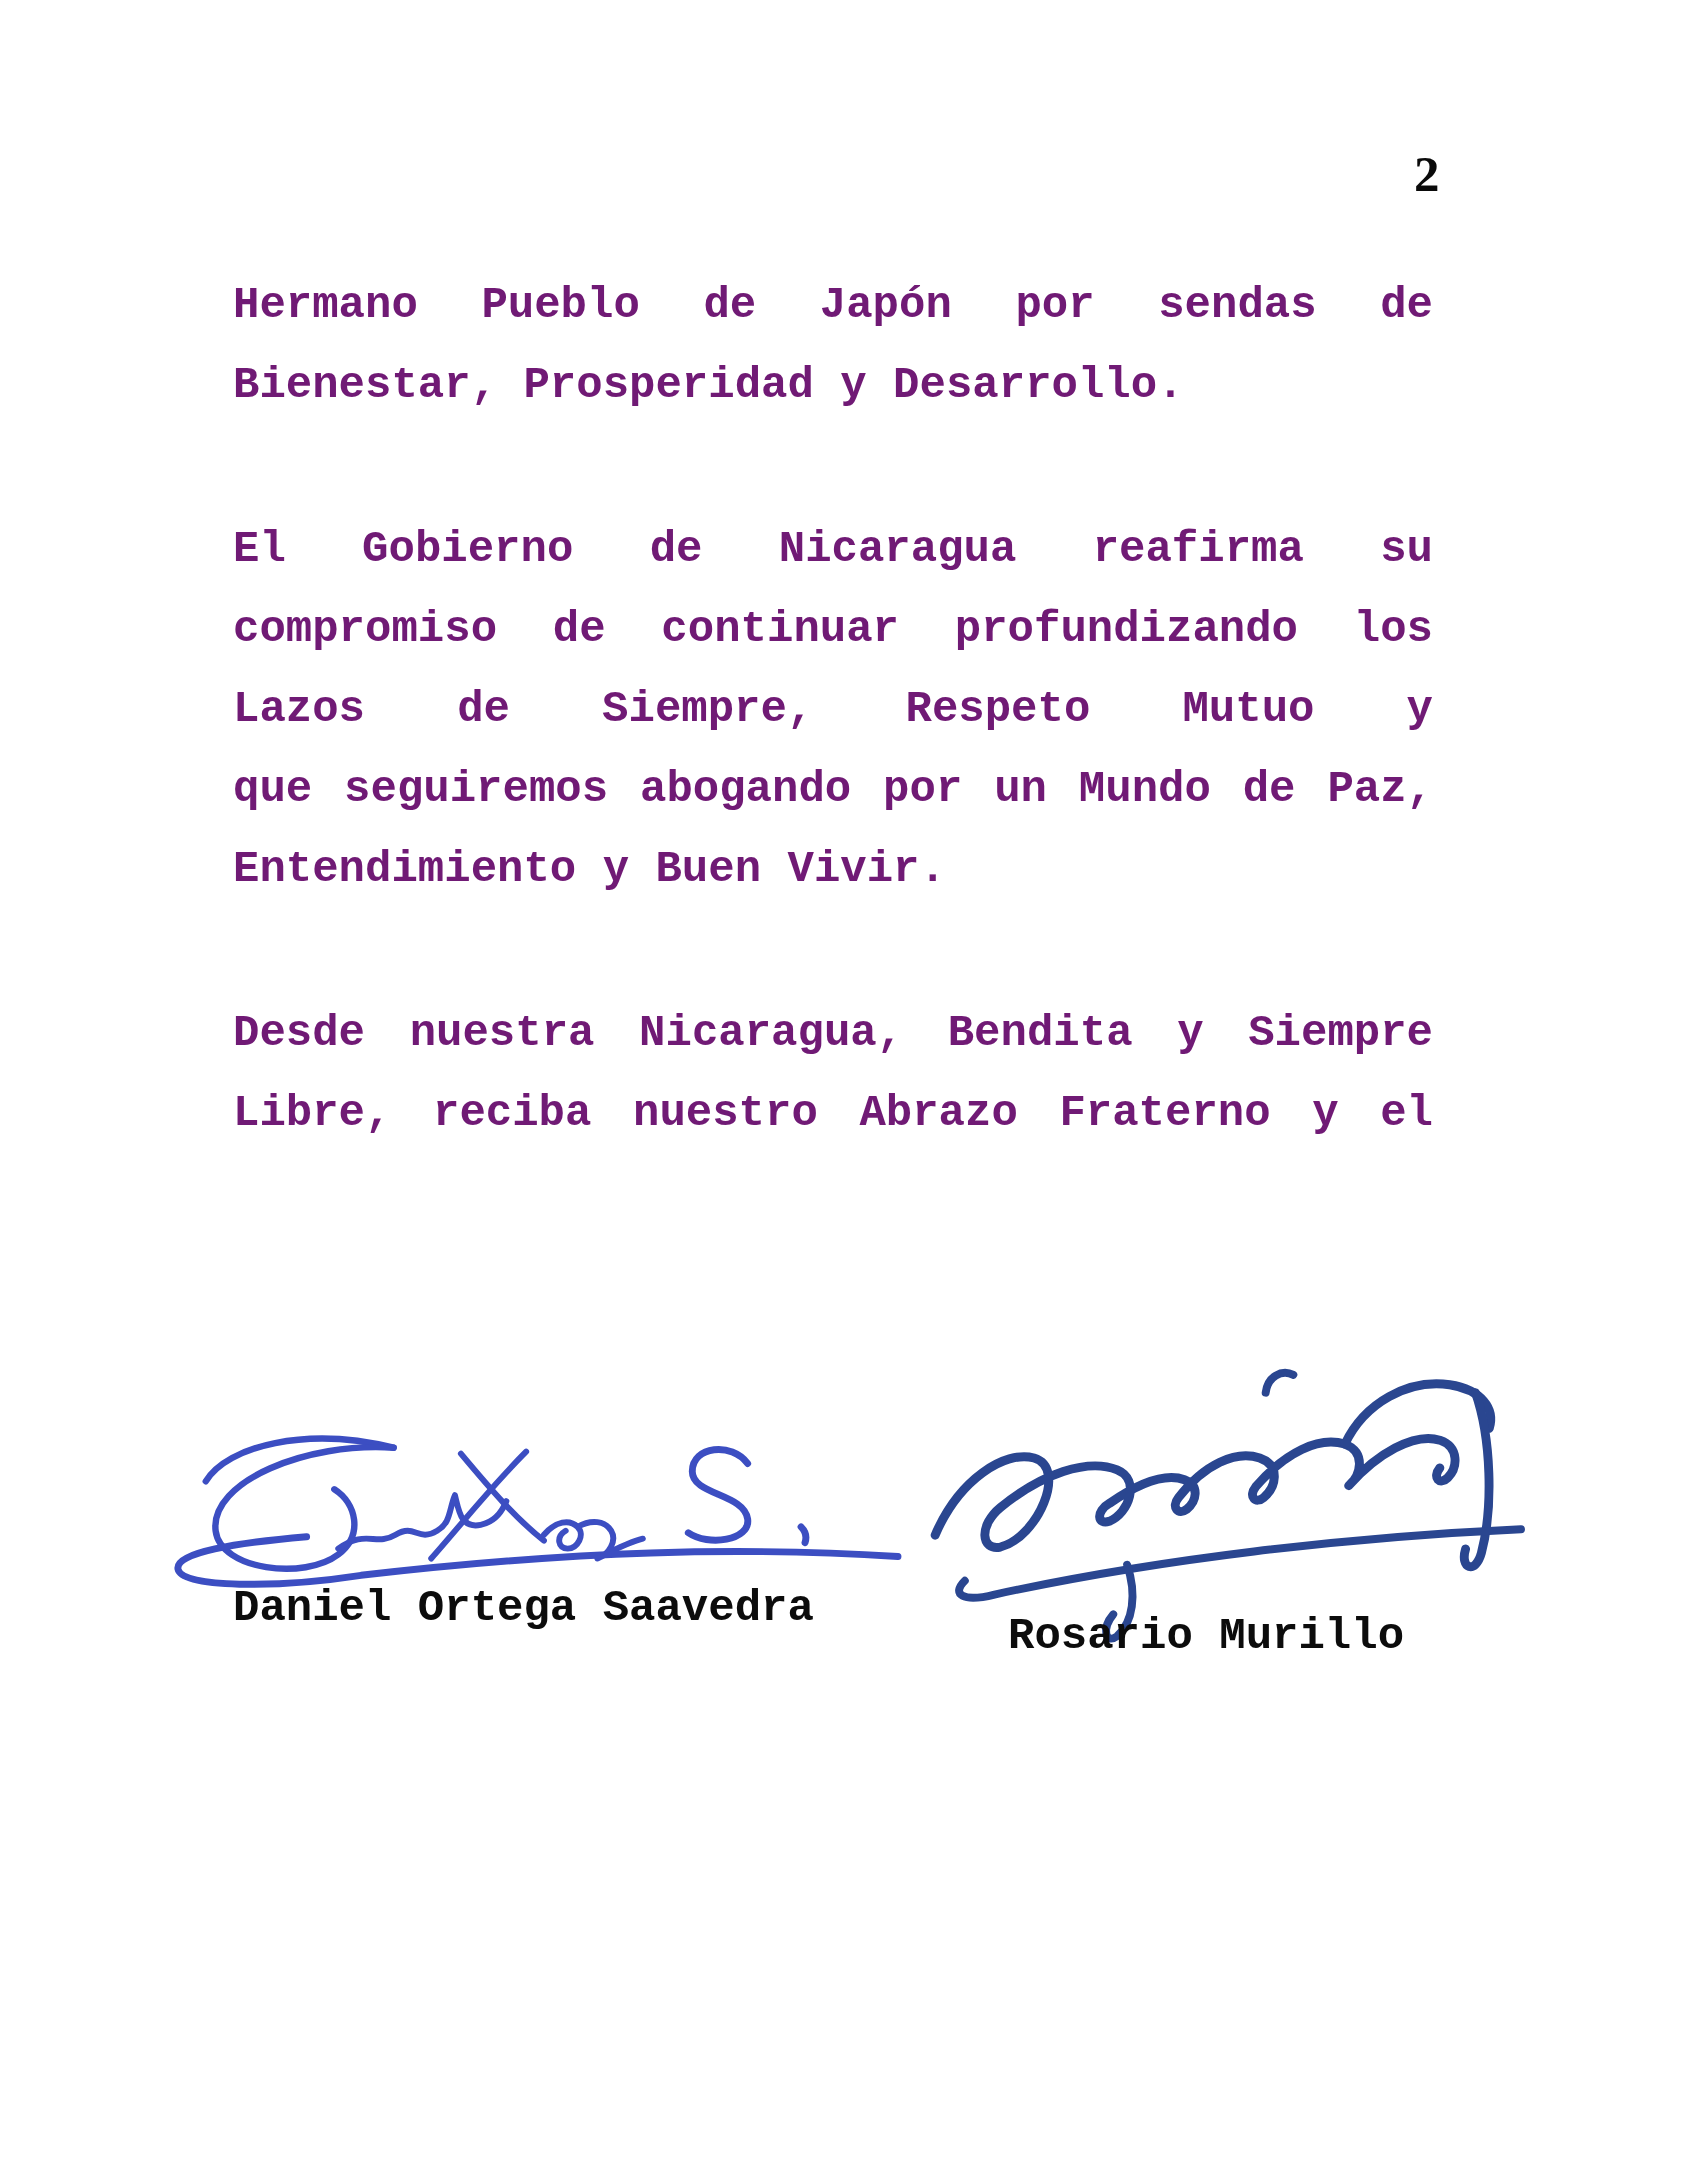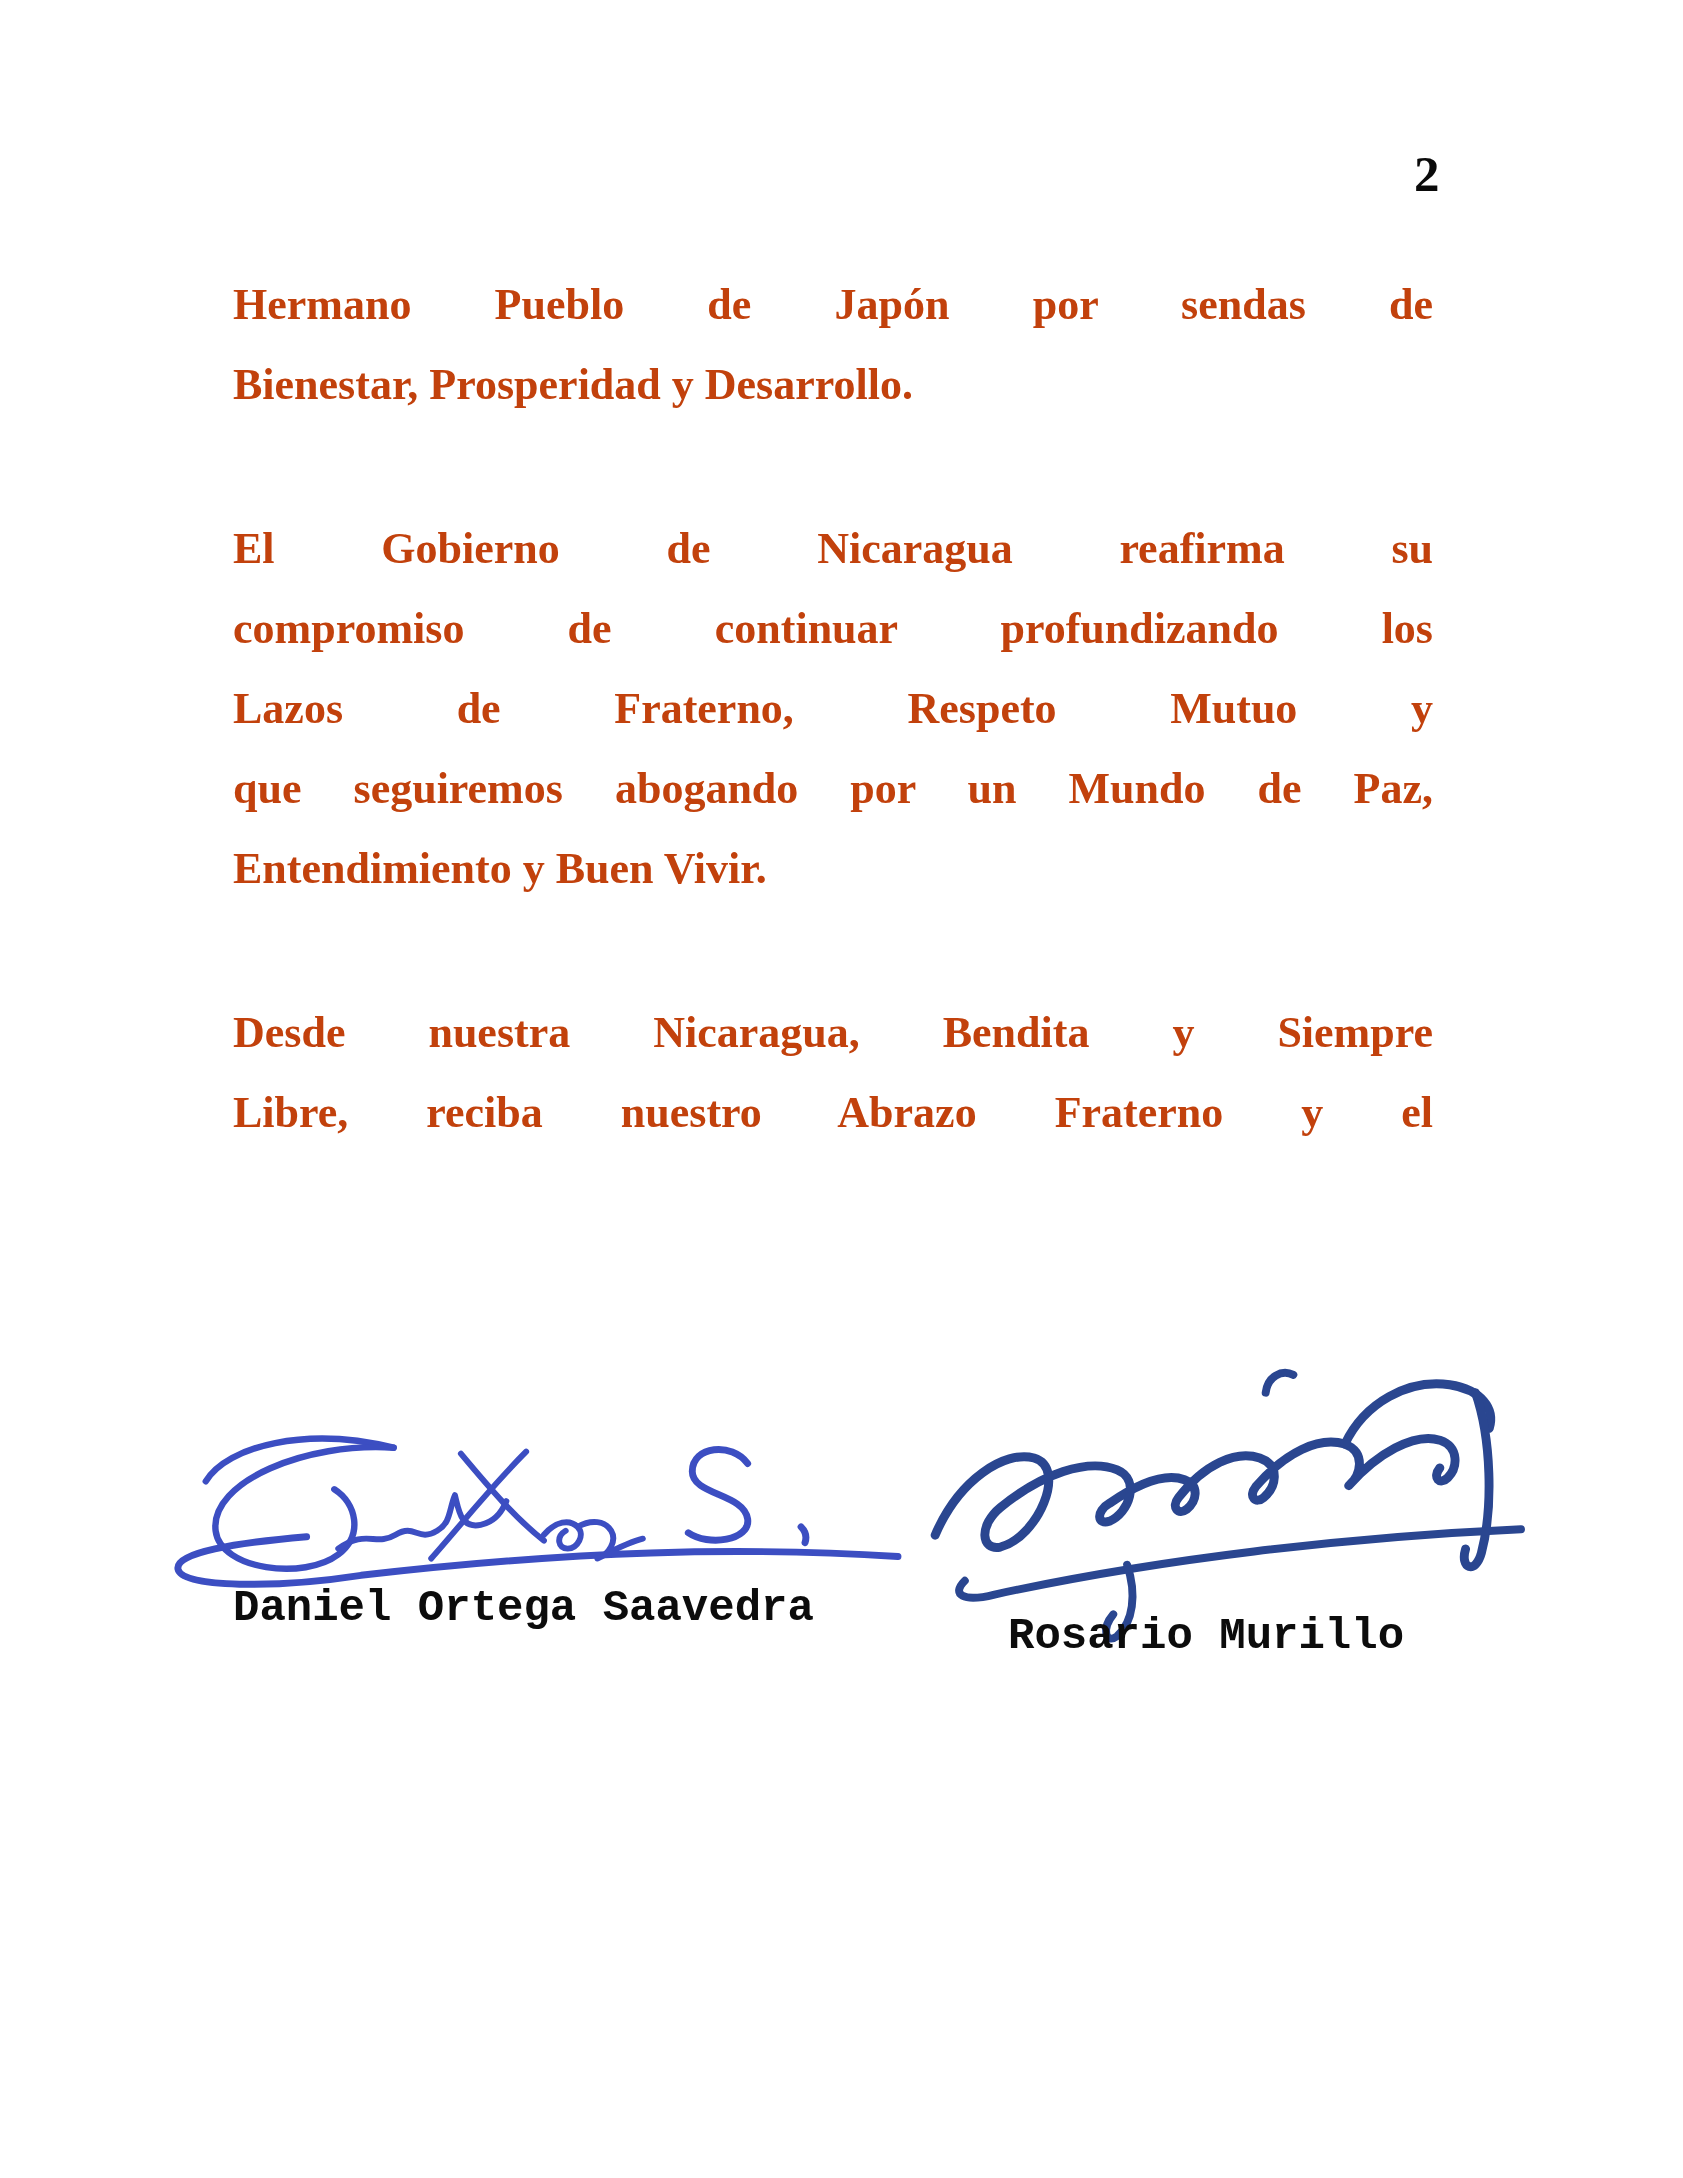--- a/index.html
+++ b/index.html
@@ -15,25 +15,25 @@
     top:149px;left:1414px;
     font-family:"Liberation Serif","DejaVu Serif",serif;
     font-weight:700;
     font-size:51px;line-height:1;
     color:#0a0a0a;
   }
   .letter-body{
     position:absolute;
     left:233px;top:265px;
     width:1200px;
-    font-family:Liberation Serif, serif;
+    font-family:Liberation Mono, monospace;
     font-weight:700;
     font-size:44px;
     line-height:80px;
-    color:#c2410c;
+    color:#701a75;
   }
   .paragraph{margin:0 0 84px 0;}
   .paragraph:last-child{margin-bottom:0;}
   .line{width:100%;}
   .line.just{
     text-align:justify;
     text-align-last:justify;
   }
   .signature-block{position:absolute;left:0;top:0;width:1683px;height:2178px;pointer-events:none;}
   .sig-svg{position:absolute;}
@@ -59,21 +59,21 @@
   <div class="page-number">2</div>
 
   <div class="letter-body">
       <div class="paragraph">
         <div class="line just">Hermano Pueblo de Japón por sendas de</div>
         <div class="line">Bienestar, Prosperidad y Desarrollo.</div>
       </div>
       <div class="paragraph">
         <div class="line just">El Gobierno de Nicaragua reafirma su</div>
         <div class="line just">compromiso de continuar profundizando los</div>
-        <div class="line just">Lazos de Fraterno, Respeto Mutuo y</div>
+        <div class="line just">Lazos de Siempre, Respeto Mutuo y</div>
         <div class="line just">que seguiremos abogando por un Mundo de Paz,</div>
         <div class="line">Entendimiento y Buen Vivir.</div>
       </div>
       <div class="paragraph">
         <div class="line just">Desde nuestra Nicaragua, Bendita y Siempre</div>
         <div class="line just">Libre, reciba nuestro Abrazo Fraterno y el</div>
       </div>
     </div>
 
   <div class="signature-block">

